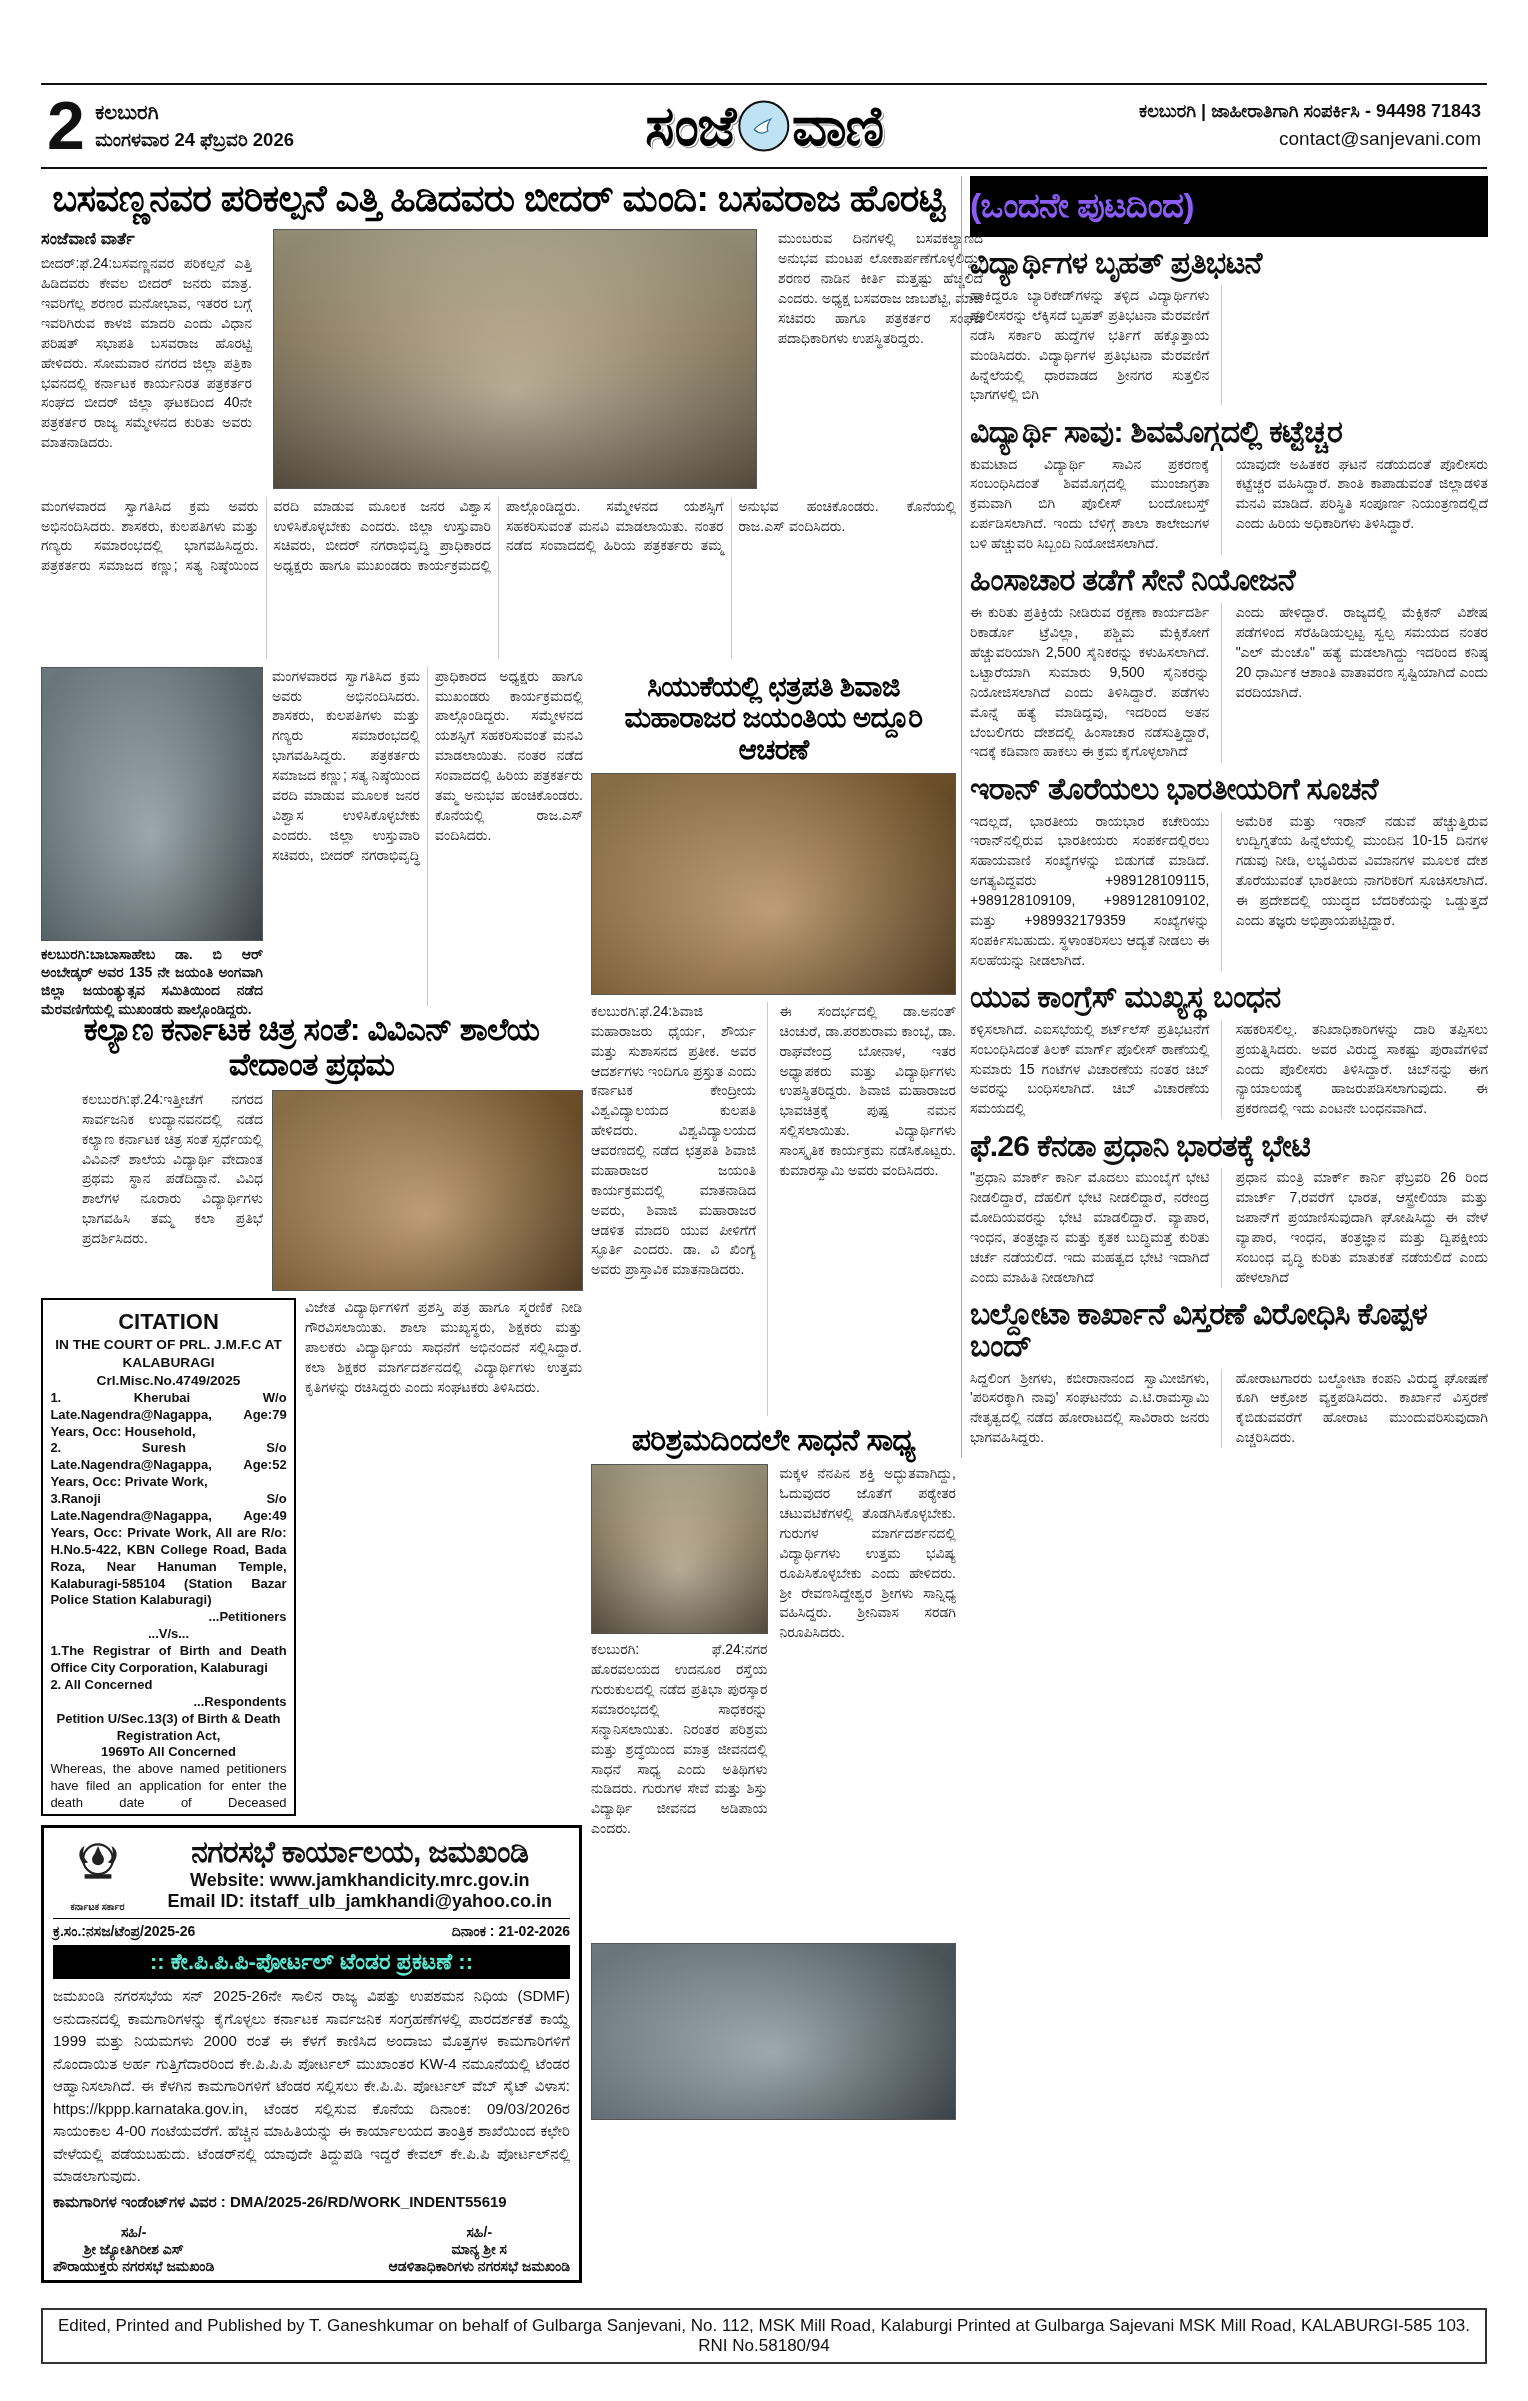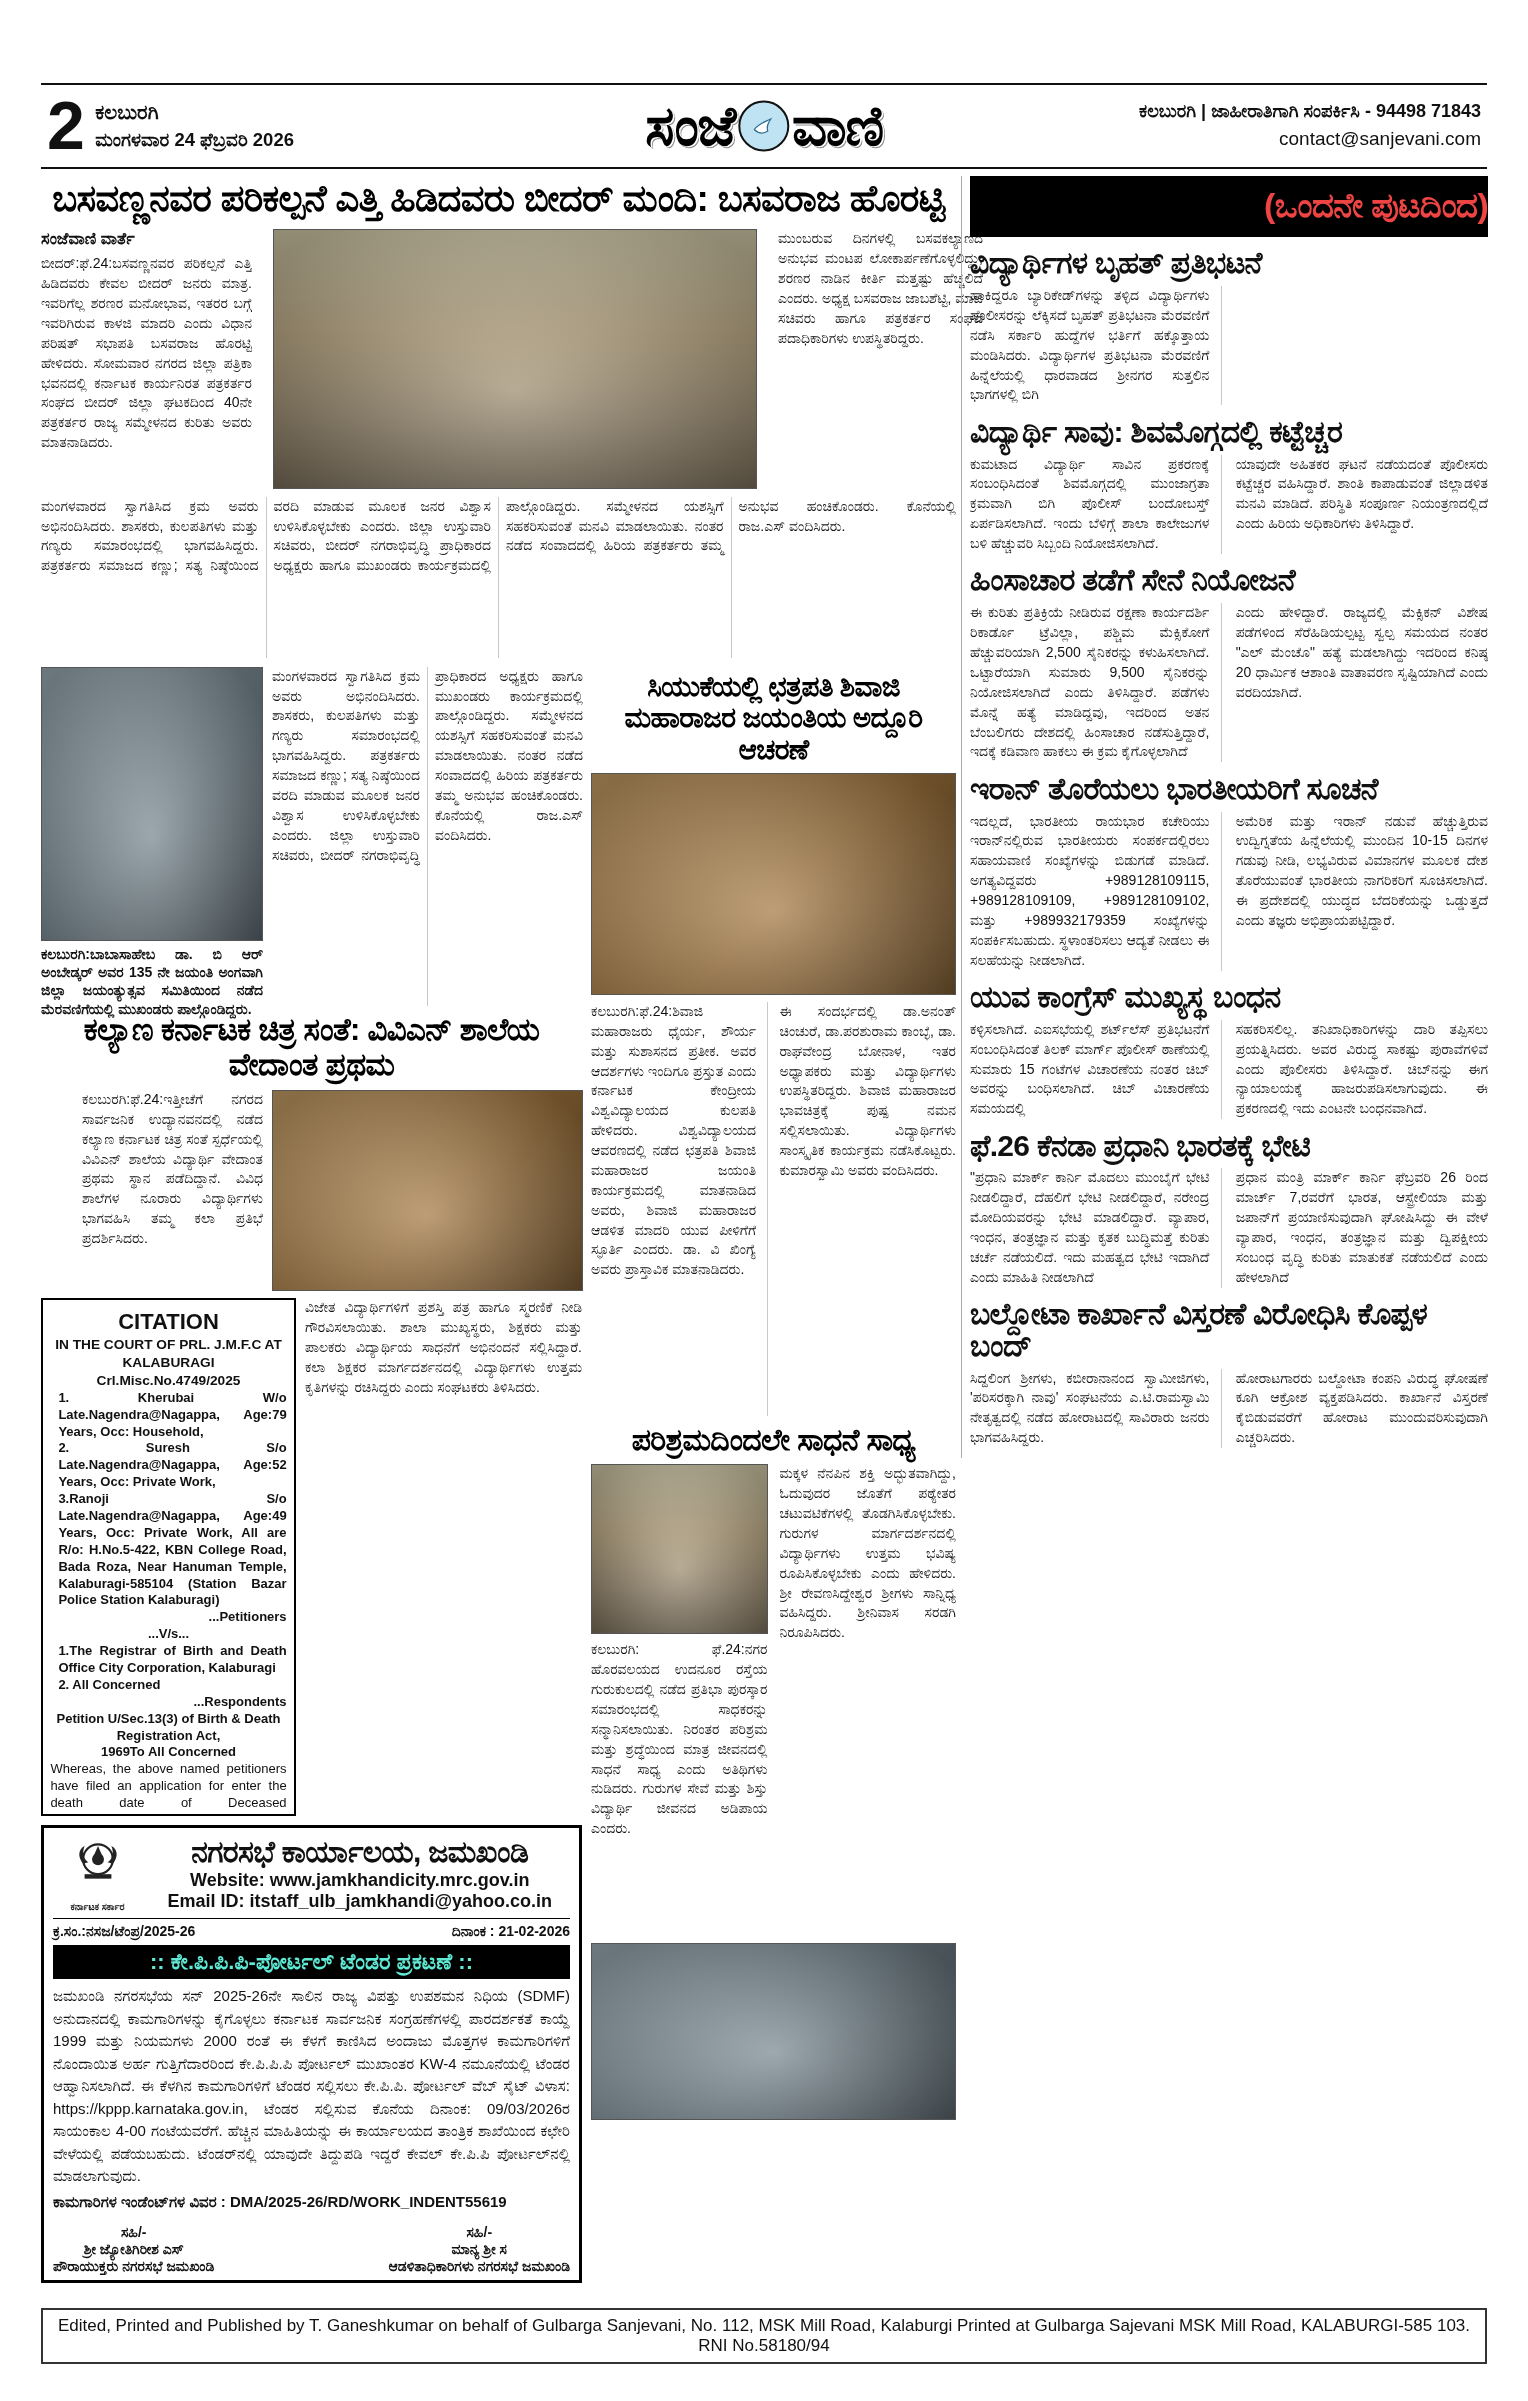--- a/index.html
+++ b/index.html
@@ -46,39 +46,39 @@
   .leftzone .lz-row1{display:grid;grid-template-columns:222px 311px;gap:9px;height:339px;margin-bottom:7.4px;}
   .h2{font-size:30px;text-align:center;margin:4.4px 0 7.4px 0;}
   .h2-left{font-size:31px;}
   .cka-row{display:grid;grid-template-columns:222px 311px;gap:9px;height:201px;margin-bottom:7.4px;}
   .cit-row{display:grid;grid-template-columns:255px 277px;gap:9px;margin-bottom:9px;}
   
   .citation{border:2.2px solid #000;padding:7.4px 7.4px;box-sizing:border-box;font-size:13px;line-height:1.3;height:518px;overflow:hidden;}
   .cit-title{font-size:22px;font-weight:bold;text-align:center;}
   .cit-court{font-weight:bold;text-align:center;font-size:13.7px;}
   .cit-case{font-weight:bold;text-align:center;font-size:13.7px;}
-  .cit-b{font-weight:bold;margin-left:8px;}
+  .cit-b{font-weight:bold;}
   .cit-right{text-align:right;font-weight:bold;}
   .cit-center{text-align:center;font-weight:bold;}
   .cit-just{text-align:justify;}
   
   .notice{border:3px solid #000;box-sizing:border-box;padding:6px 9px;height:458px;overflow:hidden;}
   .not-head{display:grid;grid-template-columns:89px 1fr;gap:7.4px;align-items:center;border-bottom:1.5px solid #000;padding-bottom:4.4px;}
   .emblem{text-align:center;}
   .emblem-label{font-size:9.6px;font-weight:bold;}
   .not-title{font-size:30px;font-weight:bold;text-align:center;letter-spacing:-0.7px;}
   .not-web{font-size:18px;font-weight:bold;text-align:center;}
   .not-ref{display:flex;justify-content:space-between;font-size:14px;font-weight:bold;margin:4.4px 0;}
   .not-banner{background:#000;color:#5eead4;font-size:22px;font-weight:bold;text-align:center;padding:4.4px 0;margin-bottom:6px;}
   .not-body{font-size:15px;line-height:1.5;text-align:justify;}
   .not-sigs{display:flex;justify-content:space-between;margin-top:10.4px;font-size:14px;font-weight:bold;text-align:center;}
   .h2-mid{font-size:28px;text-align:center;}
   .h2-small{font-size:30px;text-align:center;margin:7.4px 0;}
   
-  .fp-banner{background:#000;color:#ef4444;font-size:34px;font-weight:bold;text-align:right;
+  .fp-banner{background:#000;color:#8b5cf6;font-size:34px;font-weight:bold;text-align:left;
              padding:10.4px 0;margin-bottom:10.4px;letter-spacing:-0.7px;}
   .rc-art{margin-bottom:10.4px;}
   .rc-head{font-size:30px;font-weight:bold;line-height:1.05;letter-spacing:-0.7px;margin:3px 0 7.4px 0;}
   .rc-body{display:grid;grid-template-columns:1fr 1fr;gap:13.3px;}
   .rc-body .col{border-right:0;}
   .rc-body .col:first-child{border-right:0.7px solid #c9c9c9;padding-right:12px;}
   
   .footer{position:absolute;left:41px;right:41px;top:2308px;border:2.2px solid #333;
           font-size:17px;text-align:center;padding:6px 0;}
 </style>

